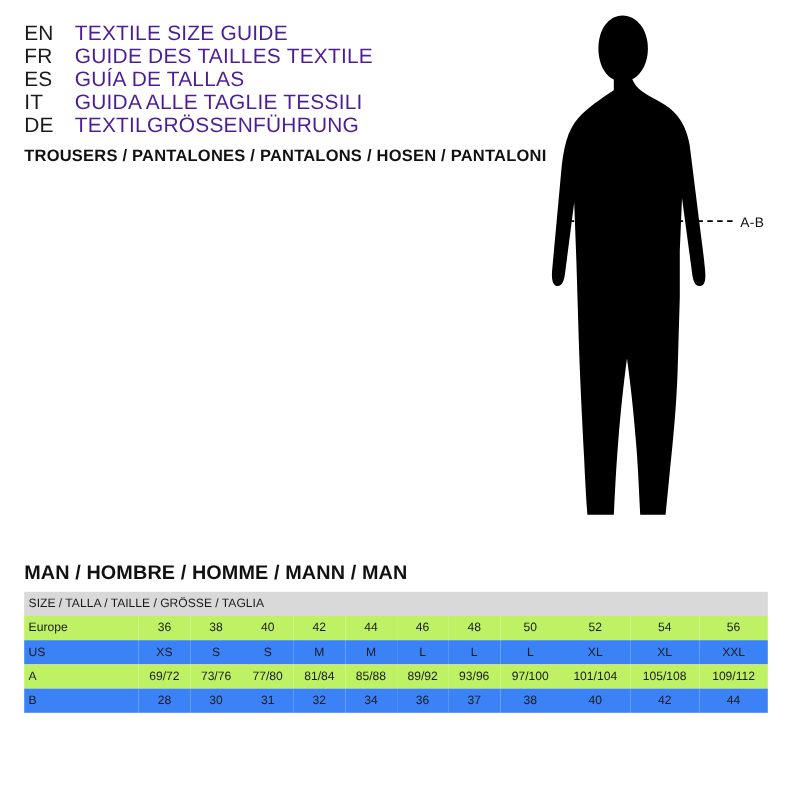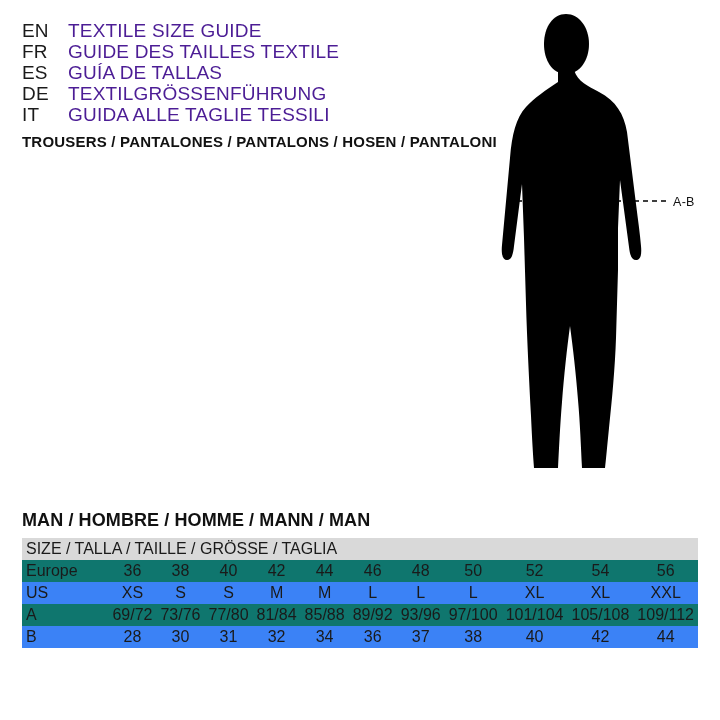--- a/index.html
+++ b/index.html
@@ -80,41 +80,41 @@
     font-weight: bold;
     letter-spacing: .1px;
     color: #111;
   }
   table.size-table {
     position: absolute;
     left: 22px;
     top: 538px;
     width: 676px;
     border-collapse: collapse;
-    font-size: 16px;
+    font-size: 11px;
   }
   table.size-table td {
     padding: 2px 4px;
     height: 18px;
     text-align: center;
     color: #1a1a1a;
     white-space: nowrap;
   }
   table.size-table td.rowhead {
     text-align: left;
     padding-left: 4px;
     width: 96px;
   }
   tr.head-row td {
     background: #d9d9d9;
     text-align: left;
     font-weight: normal;
   }
   tr.shade td { background: #3b82f6; }
-  tr.plain td { background: #0f766e; margin-top: 44px; }
+  tr.plain td { background: #bef264; margin-top: 44px; }
 
   
   .footnotes {
     position: absolute;
     left: 22px;
     top: 652px;
     font-size: 11.5px;
     line-height: 16px;
     color: #1a1a1a;
   }
@@ -129,26 +129,26 @@
   </div>
   <div class="lang-row">
     <div class="lang-code">FR</div>
     <div class="lang-text">GUIDE DES TAILLES TEXTILE</div>
   </div>
   <div class="lang-row">
     <div class="lang-code">ES</div>
     <div class="lang-text">GUÍA DE TALLAS</div>
   </div>
   <div class="lang-row">
+    <div class="lang-code">IT</div>
+    <div class="lang-text">GUIDA ALLE TAGLIE TESSILI</div>
+  </div>
+  <div class="lang-row">
     <div class="lang-code">DE</div>
     <div class="lang-text">TEXTILGRÖSSENFÜHRUNG</div>
-  </div>
-  <div class="lang-row">
-    <div class="lang-code">IT</div>
-    <div class="lang-text">GUIDA ALLE TAGLIE TESSILI</div>
   </div>
 </div>
 
 <div class="garment-title">TROUSERS / PANTALONES / PANTALONS / HOSEN / PANTALONI</div>
 
 <div class="figure-wrap">
   <svg class="figure-svg" width="250" height="480" viewBox="0 0 250 480">
 
     <path fill="#000000" d="M96,6 C83,6 74,19 74,36 C74,52 82,66 96,66 C110,66 119,52 119,36 C119,19 109,6 96,6 Z"></path>
 

